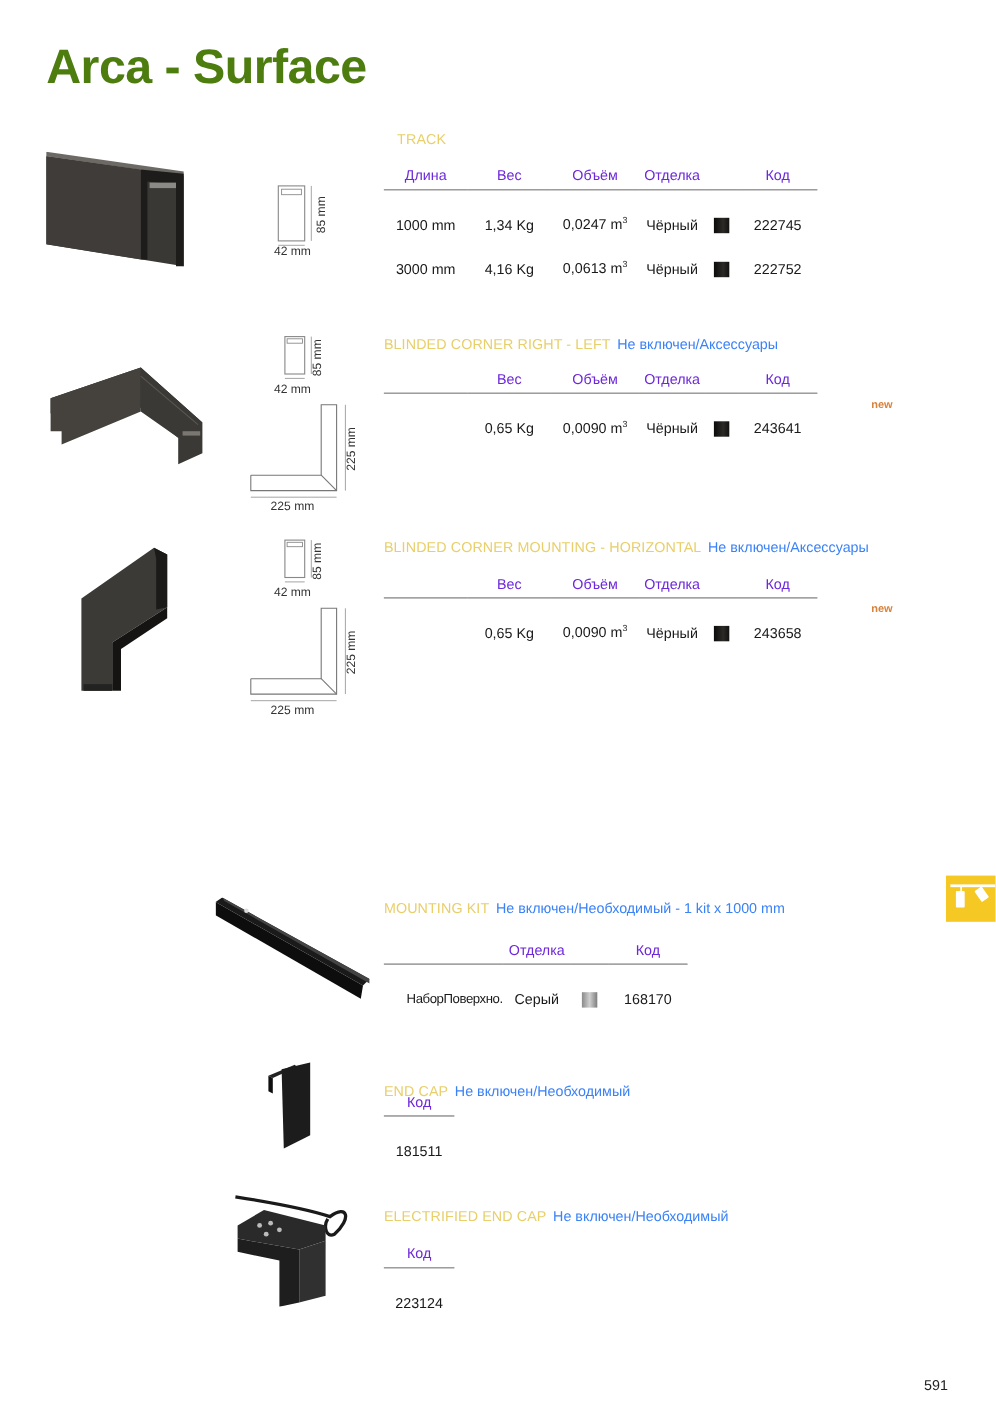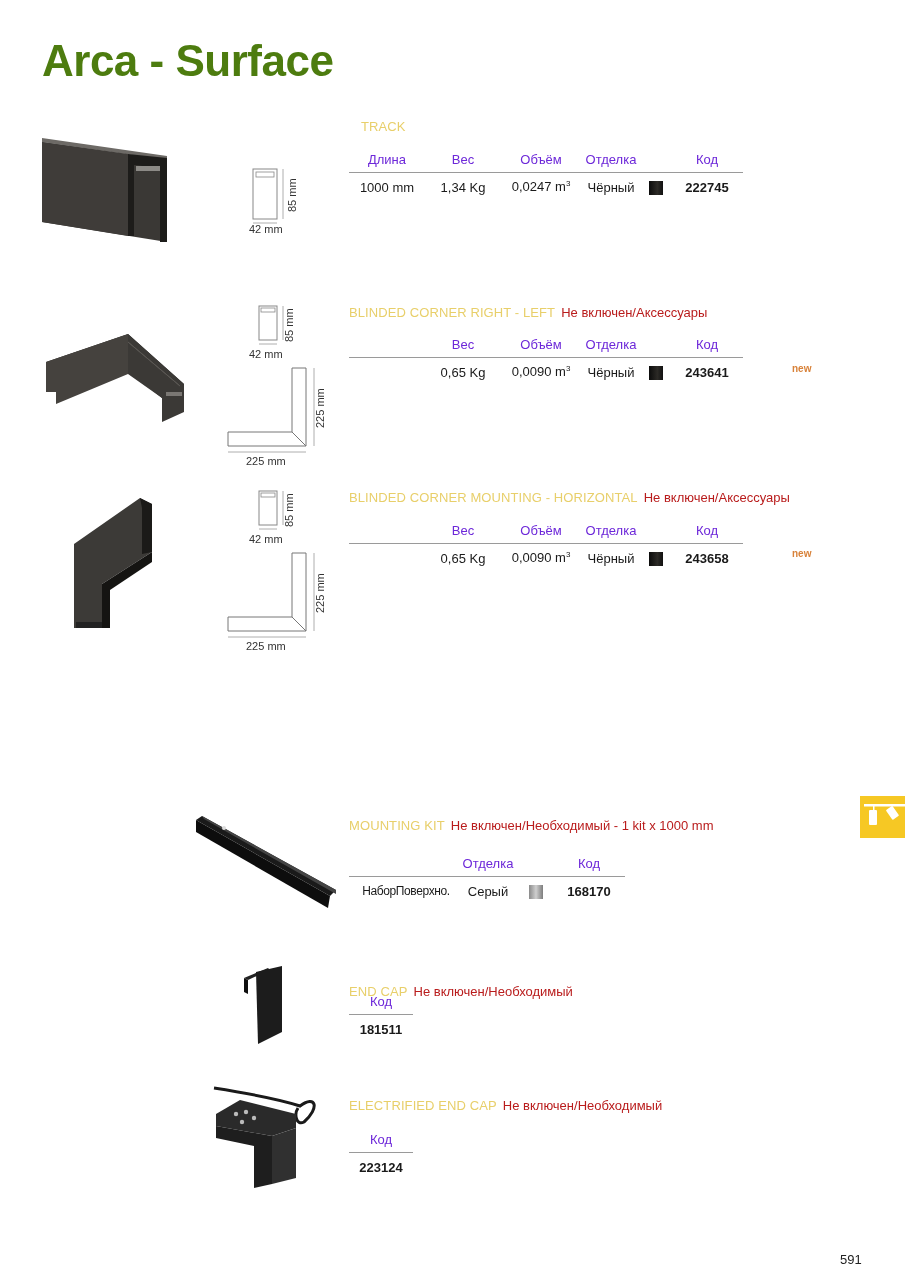--- a/index.html
+++ b/index.html
@@ -2,25 +2,25 @@
 <html><head>
 <meta charset="utf-8">
 <style>
   html, body { margin:0; padding:0; background:#ffffff; }
   body { width:905px; height:1280px; position:relative; overflow:hidden;
          font-family:"Liberation Sans", "DejaVu Sans", sans-serif; color:#1a1a1a; }
   .abs { position:absolute; }
   .page-title { left:42px; top:36px; font-size:44px; font-weight:bold; letter-spacing:-0.5px; color:#4d7c0f; }
   .sec-title { font-size:13px; white-space:nowrap; }
   .sec-title .yel { color:#e8cf6a; letter-spacing:0.1px; }
-  .sec-title .blk { color:#b91c1c; margin-left:6px; }
+  .sec-title .blk { color:#3b82f6; margin-left:6px; }
   table.spec { border-collapse:collapse; font-size:13px; }
   table.spec th { font-weight:normal; color:#6d28d9; padding:0 0 4px 0; border-bottom:1px solid #9a9a9a; height:18px; text-align:center; }
-  table.spec td { padding:5px 0 0 0; height:18px; text-align:center; white-space:nowrap; }
-  table.spec td.code { font-weight:bold; }
+  table.spec td { padding:22px 0 0 0; height:18px; text-align:center; white-space:nowrap; }
+  table.spec td.code { font-weight:normal; }
   .swatch { display:inline-block; width:14px; height:14px; background:linear-gradient(90deg,#0b0b0b,#2c2a26 60%,#111); vertical-align:middle; }
   .swatch.grey { background:linear-gradient(90deg,#8a8a8a,#cfcfcf 50%,#7d7d7d); }
   .new-badge { color:#d8823a; font-size:10px; font-weight:bold; }
   .dim { font-size:11px; color:#333; white-space:nowrap; }
   .dim.v { transform:rotate(-90deg); transform-origin:left top; }
   .cat-tab { left:860px; top:796px; width:45px; height:42px; background:#f6c824; }
   .page-num { left:840px; top:1252px; font-size:13px; color:#222; }
   sup { font-size:8px; }
 </style>
 </head>
@@ -60,20 +60,28 @@
     </thead>
   <tbody>
     <tr>
       <td>1000 mm</td>
       <td>1,34 Kg</td>
       <td><span>0,0247 m</span><sup>3</sup></td>
       <td>Чёрный</td>
       <td><span class="swatch"></span></td>
       <td class="code">222745</td>
     </tr>
+    <tr>
+      <td>3000 mm</td>
+      <td>4,16 Kg</td>
+      <td><span>0,0613 m</span><sup>3</sup></td>
+      <td>Чёрный</td>
+      <td><span class="swatch"></span></td>
+      <td class="code">222752</td>
+    </tr>
   </tbody>
 </table>
 
 <svg class="abs" style="left:44px;top:332px" width="145" height="92">
   <polygon points="2,30 84,2 140,52 118,66 60,20 2,44" fill="#2f2d2a"></polygon>
   <polygon points="2,30 2,60 12,60 12,72 84,42 84,2" fill="#45423e"></polygon>
   <polygon points="84,2 84,42 118,66 118,90 140,80 140,52" fill="#3b3936"></polygon>
   <polygon points="84,10 136,54" stroke="#5a5753" stroke-width="1" fill="none"></polygon>
   <rect x="122" y="60" width="16" height="4" fill="#7a7773"></rect>
 </svg>
@@ -184,21 +192,21 @@
   <thead>
       <tr>
     <th style="width:108px"></th>
     <th style="width:62px">Отделка</th>
     <th style="width:34px"></th>
     <th style="width:72px">Код</th>
   </tr>
     </thead>
   <tbody>
     <tr>
-      <td style="font-size:12px;letter-spacing:-0.4px;text-align:center;padding-left:6px">НаборПоверхно.</td>
+      <td style="font-size:12px;letter-spacing:-0.4px;text-align:right;padding-left:6px">НаборПоверхно.</td>
       <td>Серый</td>
       <td><span class="swatch grey"></span></td>
       <td class="code">168170</td>
     </tr>
   </tbody>
 </table>
 
 <svg class="abs" style="left:238px;top:964px" width="50" height="84">
   <polygon points="6,14 30,4 32,6 10,16" fill="#222"></polygon>
   <polygon points="6,14 10,16 10,30 6,28" fill="#0f0f0f"></polygon>

